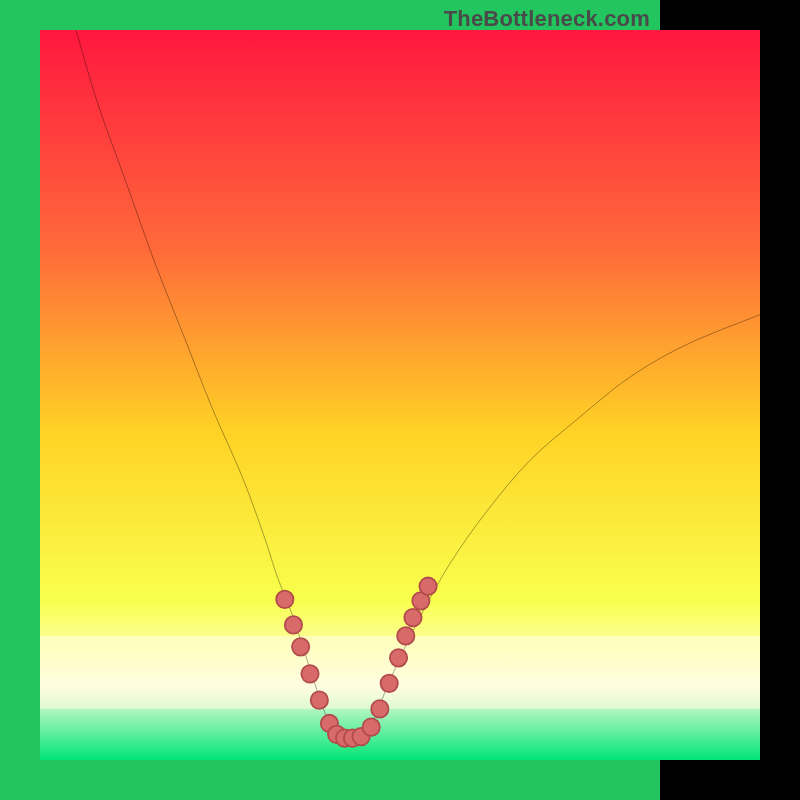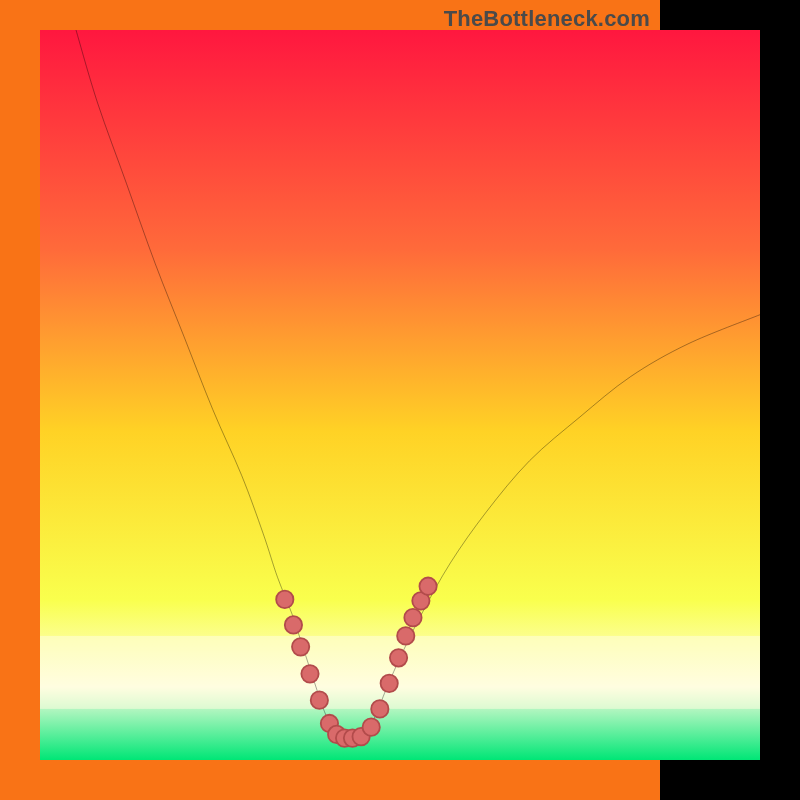--- a/index.html
+++ b/index.html
@@ -8,21 +8,21 @@
     width: 800px;
     height: 800px;
     background: #000;
     font-family: Arial, Helvetica, sans-serif;
     overflow: hidden;
   }
   .frame {
     position: relative;
     width: 660px;
     height: 800px;
-    background: #f97316;
+    background: #22c55e;
   }
   .watermark {
     position: absolute;
     top: 6px;
     right: 10px;
     color: #4a4a4a;
     font-size: 22px;
     font-weight: 600;
     letter-spacing: 0.2px;
     z-index: 5;

